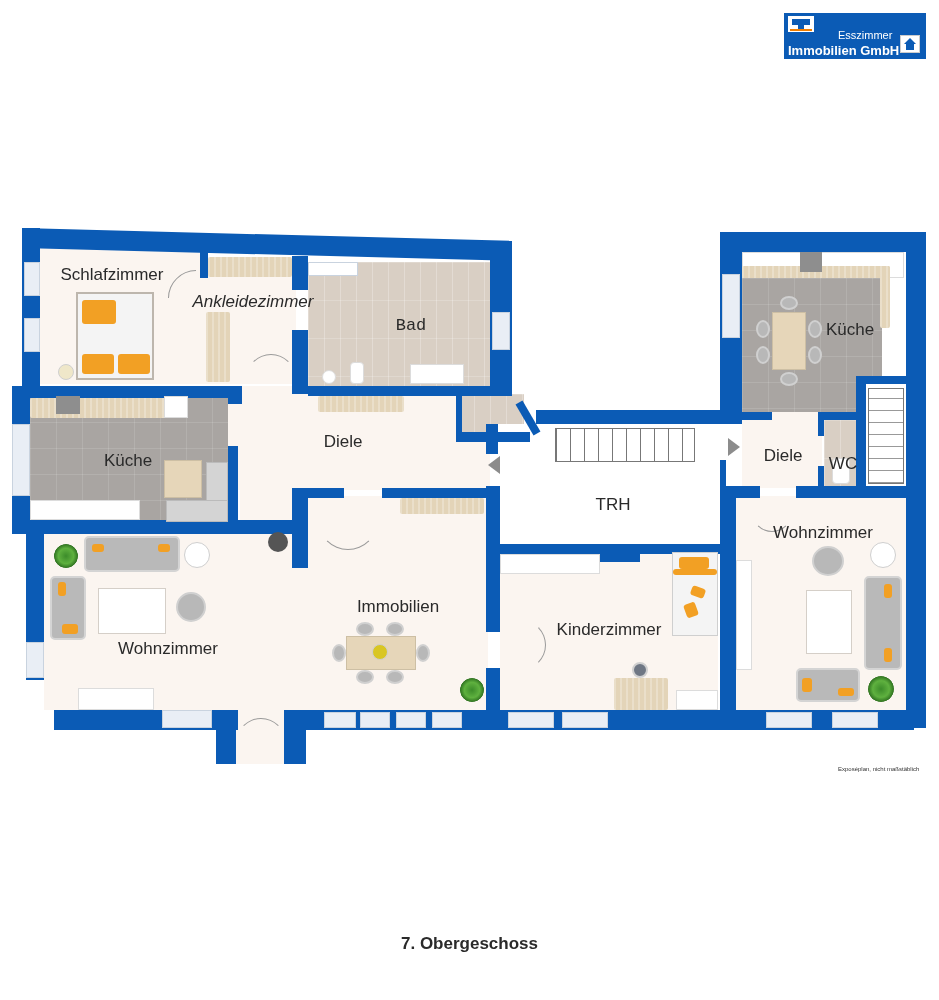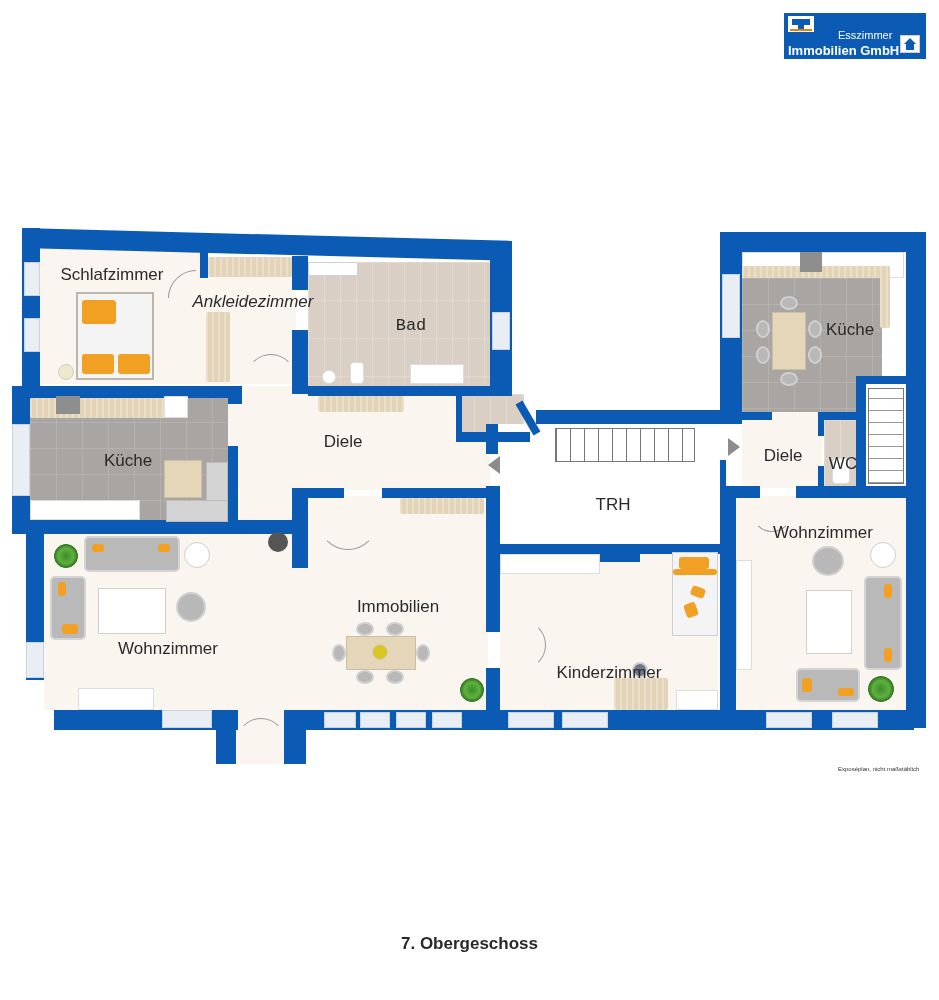--- a/index.html
+++ b/index.html
@@ -233,19 +233,19 @@
   <div class="label" style="left:253px;top:302px;font-style:italic;">Ankleidezimmer</div>
   <div class="label" style="left:411px;top:325px;font-family:Liberation Mono, monospace;">Bad</div>
   <div class="label" style="left:128px;top:461px;">Küche</div>
   <div class="label" style="left:343px;top:442px;">Diele</div>
   <div class="label" style="left:613px;top:505px;">TRH</div>
   <div class="label" style="left:850px;top:330px;">Küche</div>
   <div class="label" style="left:783px;top:456px;">Diele</div>
   <div class="label" style="left:843px;top:464px;">WC</div>
   <div class="label" style="left:168px;top:649px;">Wohnzimmer</div>
   <div class="label" style="left:398px;top:607px;">Immobilien</div>
-  <div class="label" style="left:609px;top:630px;margin-top:43px;">Kinderzimmer</div>
+  <div class="label" style="left:609px;top:630px;">Kinderzimmer</div>
   <div class="label" style="left:823px;top:533px;">Wohnzimmer</div>
 </div>
 
 <div class="abs" style="left:838px;top:766px;font-size:6px;color:#333;white-space:nowrap;">Exposéplan, nicht maßstäblich</div>
 
 <div class="abs" style="left:0;top:934px;width:939px;text-align:center;font-size:17px;font-weight:bold;color:#2a2a2a;">7. Obergeschoss</div>
 
 </body></html>

